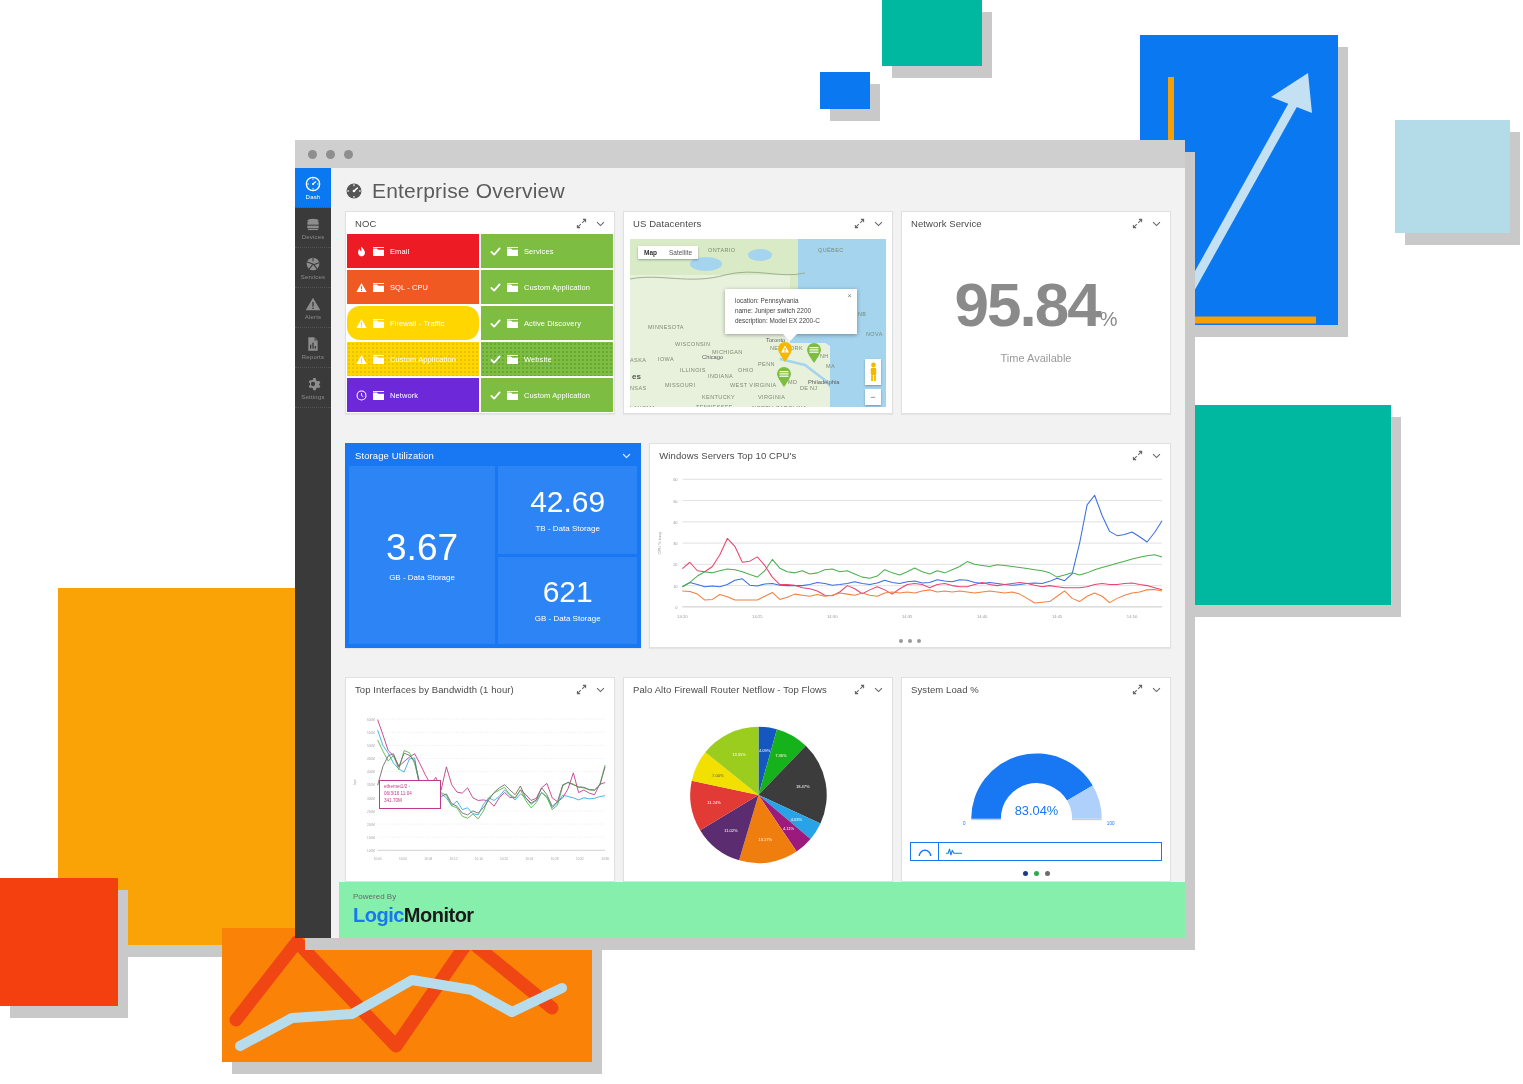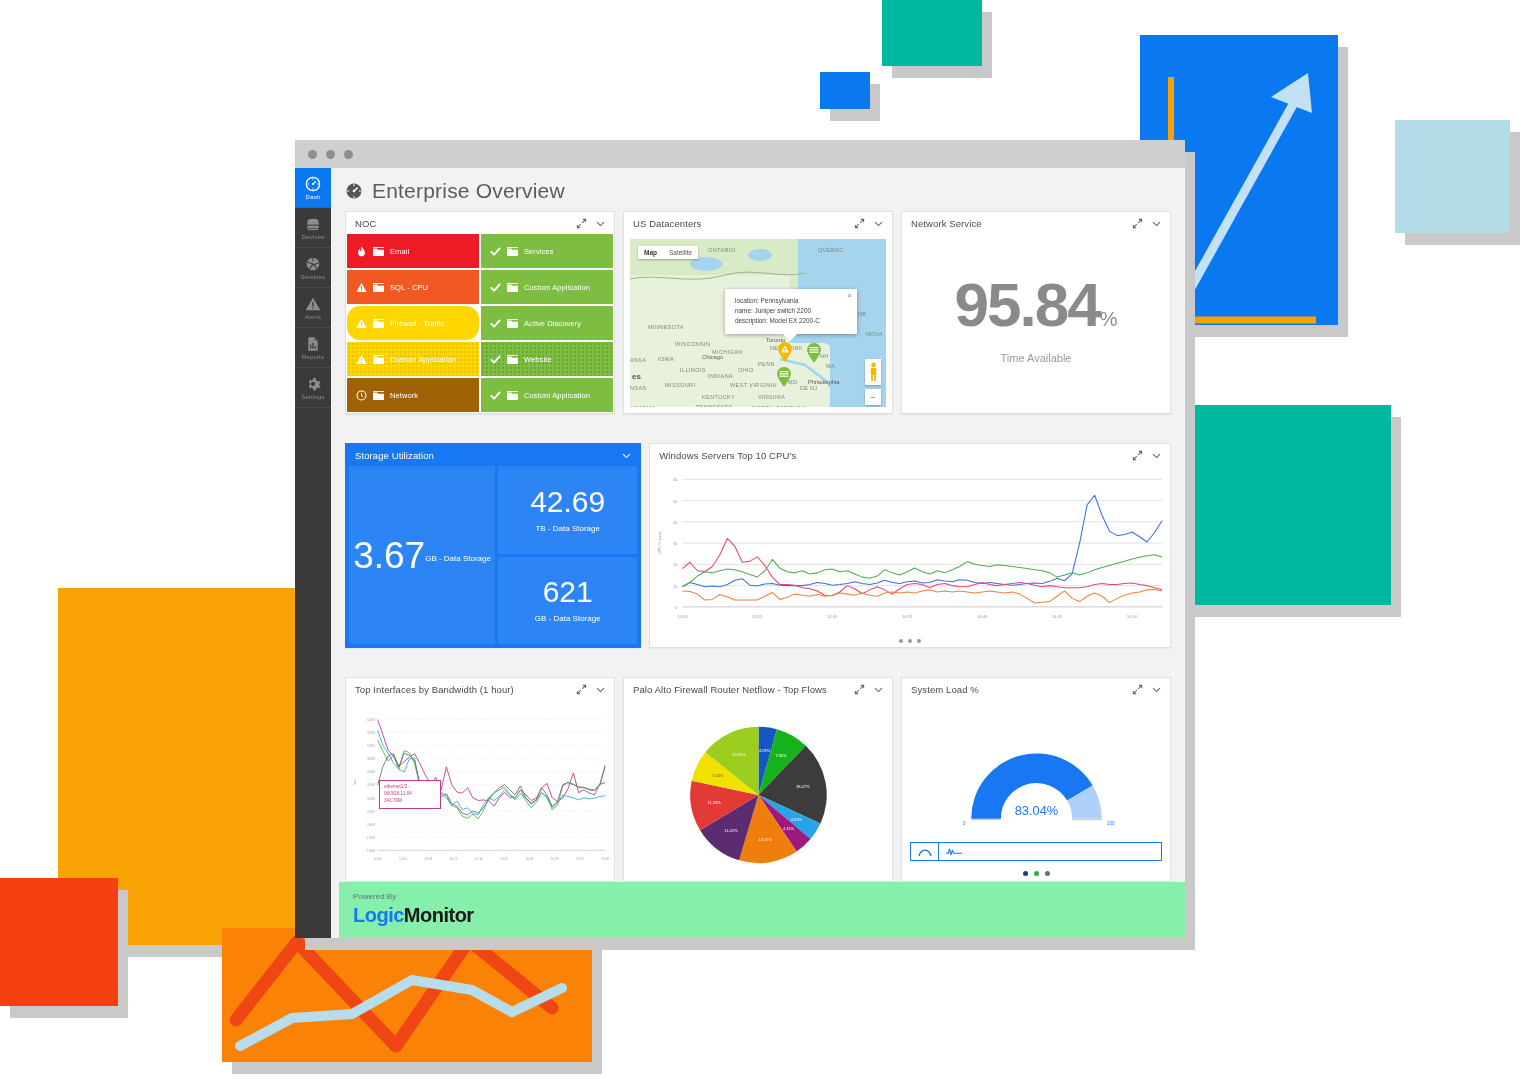--- a/index.html
+++ b/index.html
@@ -99,21 +99,21 @@
   .noc-cell .fld { width: 11px; height: 9px; flex: 0 0 11px; }
   .noc-cell .nm { letter-spacing: .1px; }
   .c-red { background: #ED1C24; }
   .c-orange { background: #F05A22; }
   .c-yellow { background: #FFD600; border-radius: 13px; }
   .c-sdt {
     background: #FFD600;
     background-image: radial-gradient(#e8c400 0.9px, transparent 1px);
     background-size: 4px 4px;
   }
-  .c-gray { background: #a16207; }
+  .c-gray { background: #6d28d9; }
   .c-green { background: #7DBE42; }
   .c-green-sdt {
     background: #7DBE42;
     background-image: radial-gradient(#6aa836 0.9px, transparent 1px);
     background-size: 4px 4px;
   }
 
   
   #map { width: 271px; height: 203px; }
   .map-surface {
@@ -181,21 +181,21 @@
 
   
   #storage { width: 310px; height: 205px; background: #1877F2; border-color: #1877F2; }
   #storage .card-title { color: #ffffff; }
   #storage .card-tools { color: #ffffff; }
   .stor-grid {
     display: flex; gap: 3px; padding: 0 3px 3px 3px; height: 100%;
   }
   .stor-left {
     flex: 1.05; background: #2D85F5; color: #fff;
-    display: flex; flex-direction: row;
+    display: flex; flex-direction: column;
     align-items: center; justify-content: center;
   }
   .stor-right { flex: 1; display: flex; flex-direction: column; gap: 3px; }
   .stor-tile {
     flex: 1; background: #2D85F5; color: #fff;
     display: flex; flex-direction: column;
     align-items: center; justify-content: center;
   }
   .stor-v { font-size: 37px; font-weight: 400; line-height: 1; }
   .stor-v.sm { font-size: 30px; }

